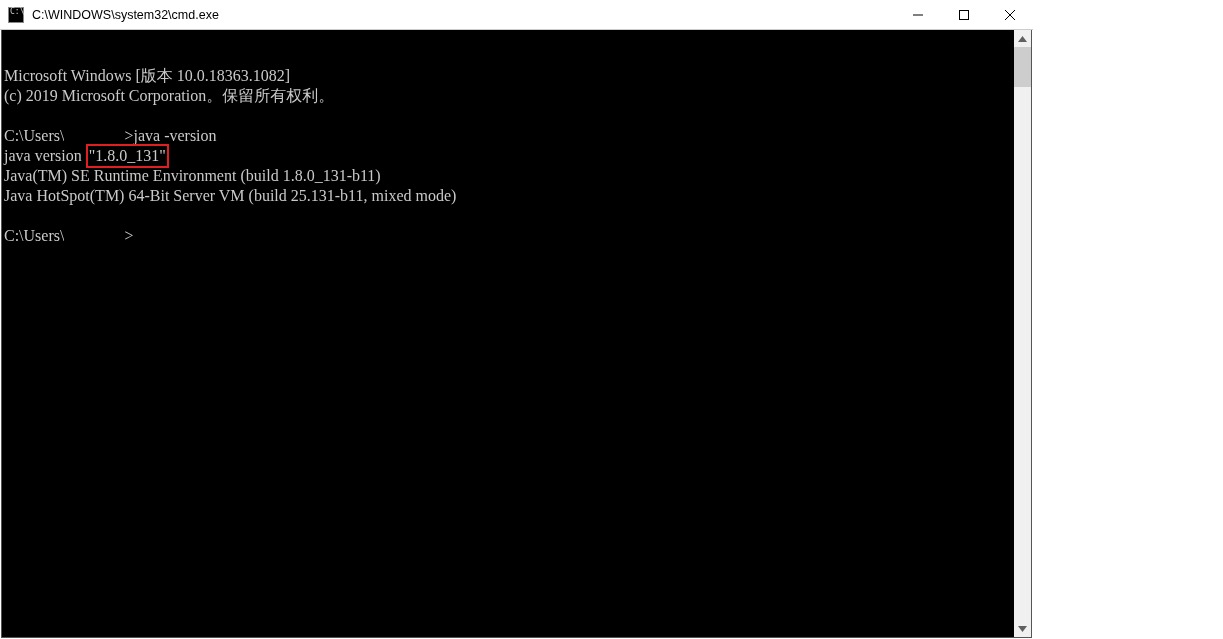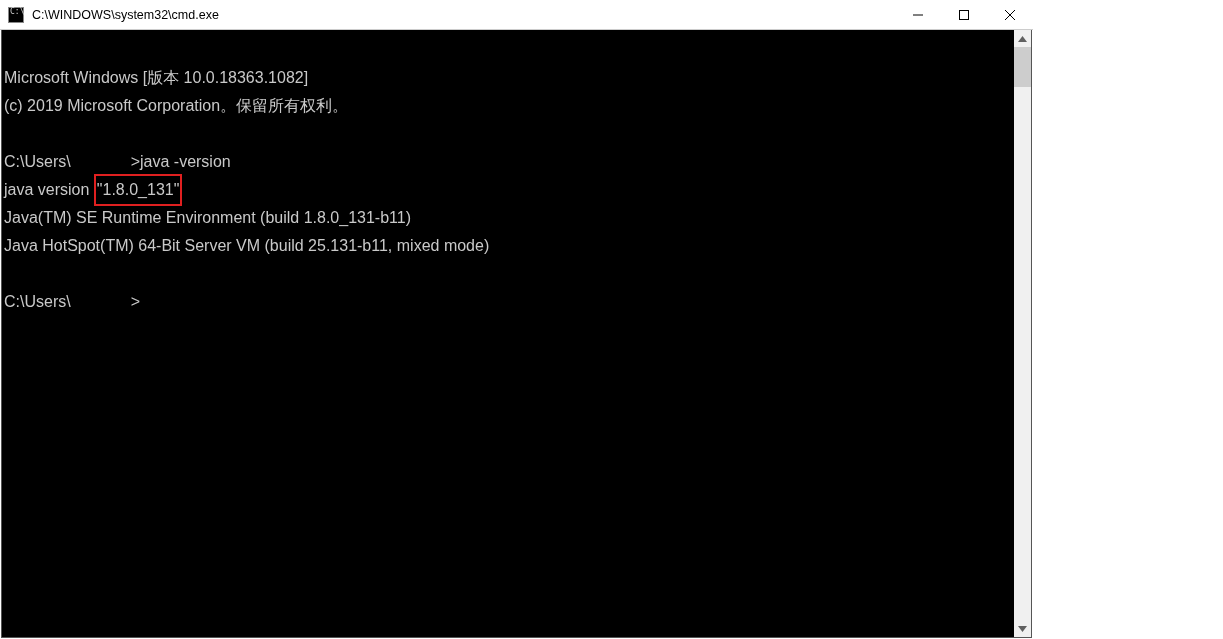--- a/index.html
+++ b/index.html
@@ -86,26 +86,26 @@
   .terminal-scroll {
     position: absolute;
     left: 0;
     right: 17px;
     top: 0;
     bottom: 0;
     overflow: hidden;
   }
 
   .terminal {
-    font-family: Liberation Sans, sans-serif;
+    font-family: Liberation Serif, serif;
     font-size: 16px;
-    line-height: 28px;
+    line-height: 20px;
     color: #c9c9c9;
     white-space: pre;
-    padding: 6px 2px;
+    padding: 16px 2px;
   }
   .redbox {
     border: 2px solid #e02020;
     padding: 0 1px;
     margin: -2px 0;
     display: inline-block;
   }
   .redacted {
     display: inline-block;
     width: 60px;

